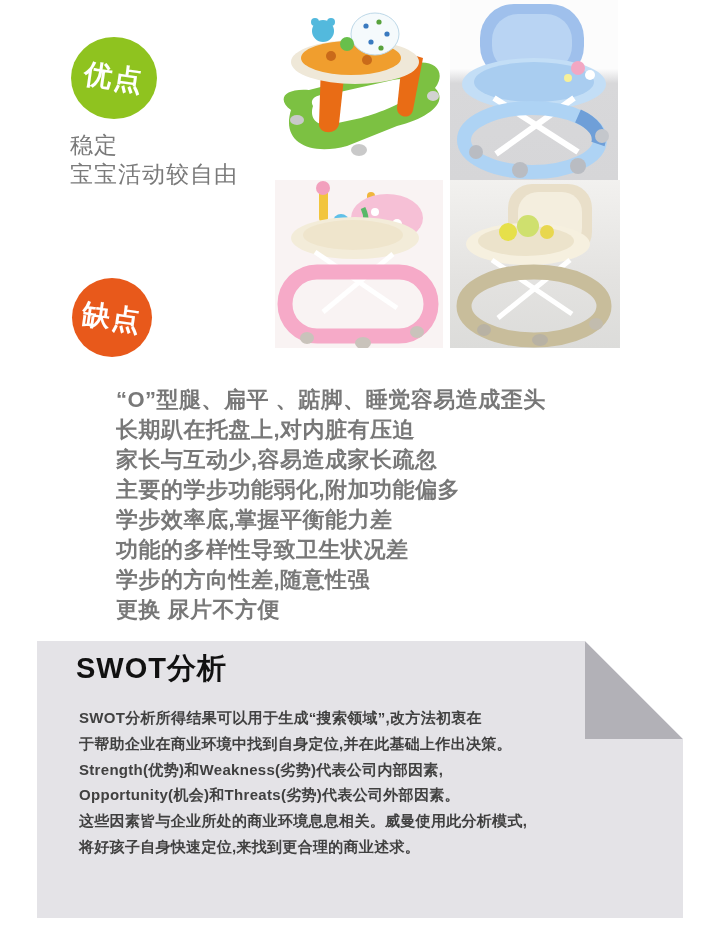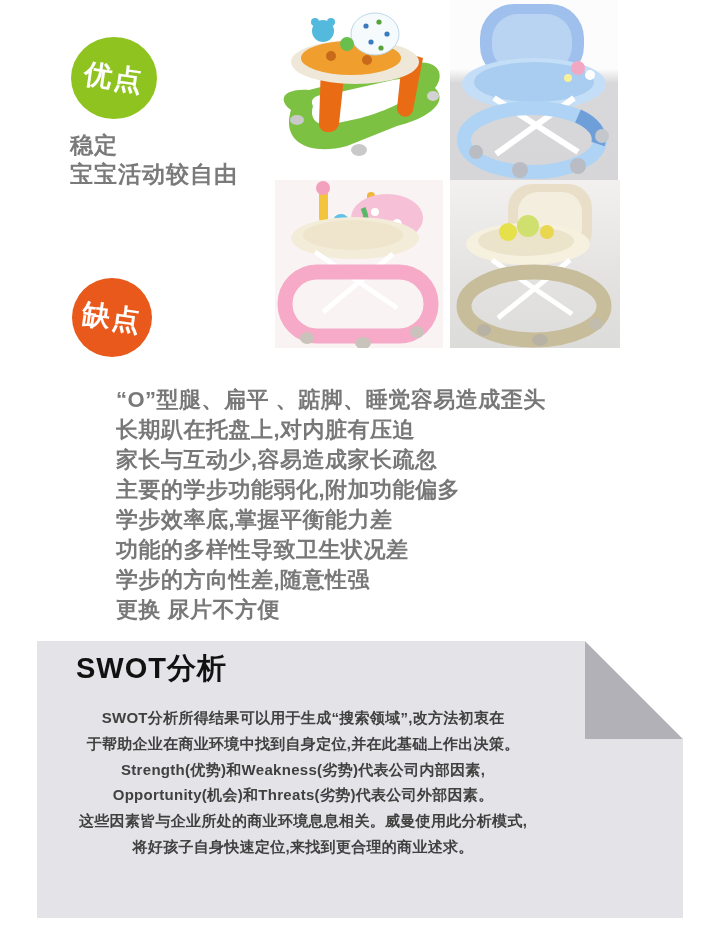--- a/index.html
+++ b/index.html
@@ -9,36 +9,35 @@
   }
   
   .badge{position:absolute;border-radius:50%;display:flex;align-items:center;justify-content:center;}
   .badge-green{left:71px;top:37px;width:86px;height:82px;background:#8fc31f;}
   .badge-orange{left:72px;top:278px;width:80px;height:79px;background:#e8591b;}
   .badge-text{
     color:#ffffff;font-weight:bold;font-size:28px;letter-spacing:2px;
     transform:rotate(8deg);white-space:nowrap;
   }
   
-  .adv-list{position:absolute;left:70px;top:131px;color:#7a7a7a;font-size:23px;font-weight:700;line-height:29px;letter-spacing:1px;}
+  .adv-list{position:absolute;left:70px;top:131px;color:#7a7a7a;font-size:23px;font-weight:400;line-height:29px;letter-spacing:1px;}
   .dis-list{position:absolute;left:68px;top:385px;color:#787878;font-size:22px;font-weight:600;line-height:30px;letter-spacing:0.5px;white-space:nowrap;margin-left:48px;}
   
   .photo{position:absolute;margin:0;padding:0;}
   .photo svg{display:block;width:100%;height:100%;}
   .photo1{left:263px;top:4px;width:184px;height:163px;background:#ffffff;}
   .photo2{left:450px;top:0;width:168px;height:181px;
           background:linear-gradient(180deg,#fcfcfc 0%,#fcfcfc 38%,#d8d8da 46%,#d6d6d8 100%);}
   .photo3{left:275px;top:180px;width:168px;height:168px;background:#f9f3f3;}
   .photo4{left:450px;top:180px;width:170px;height:168px;
           background:linear-gradient(180deg,#f2f1ef 0%,#e3e2e0 60%,#dcdcda 100%);}
   
   .swot-box{
     position:absolute;left:37px;top:641px;width:646px;height:277px;background:#e4e3e7;
     clip-path:polygon(0 0,548px 0,100% 98px,100% 100%,0 100%);
-    text-align:center;
   }
   .fold{
     position:absolute;left:548px;top:0;width:98px;height:98px;background:#b2b1b7;
     clip-path:polygon(0 0,100% 100%,0 100%);
   }
   .swot-title{
     position:absolute;left:39px;top:8px;margin:0;color:#111111;
     font-size:29px;font-weight:bold;letter-spacing:1px;
   }
   .swot-paragraph{

